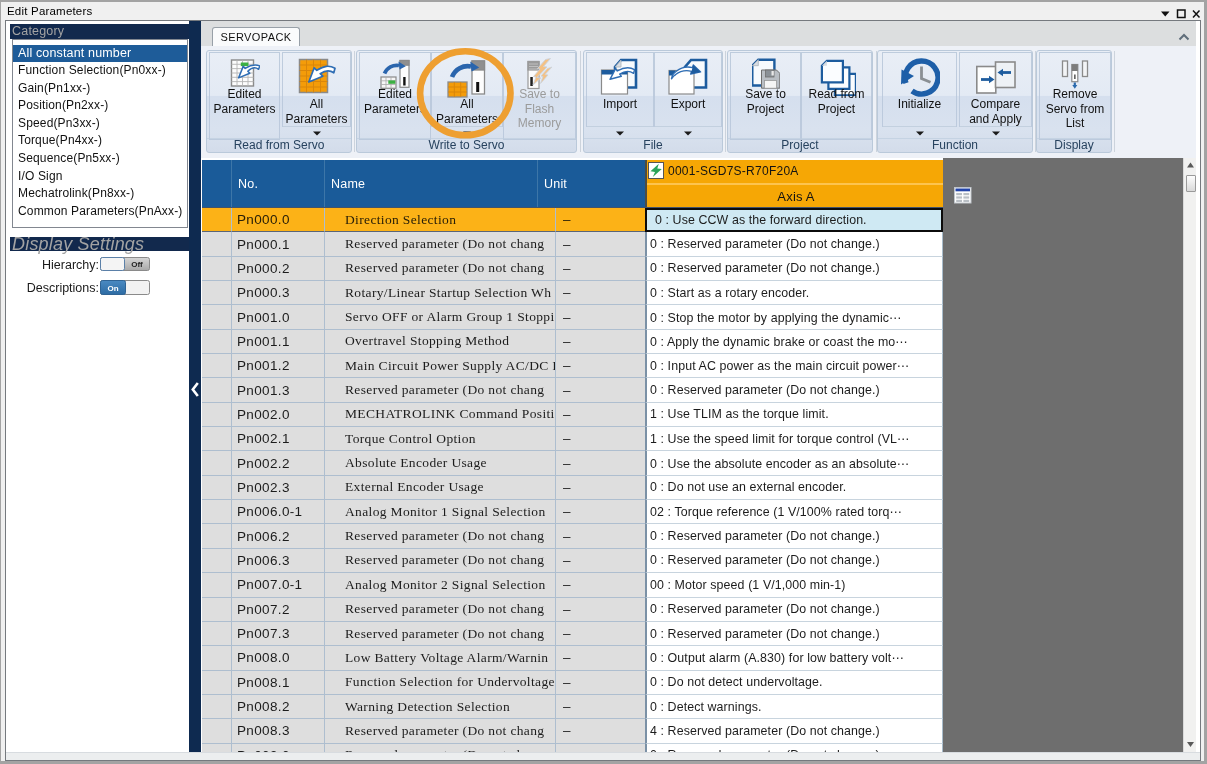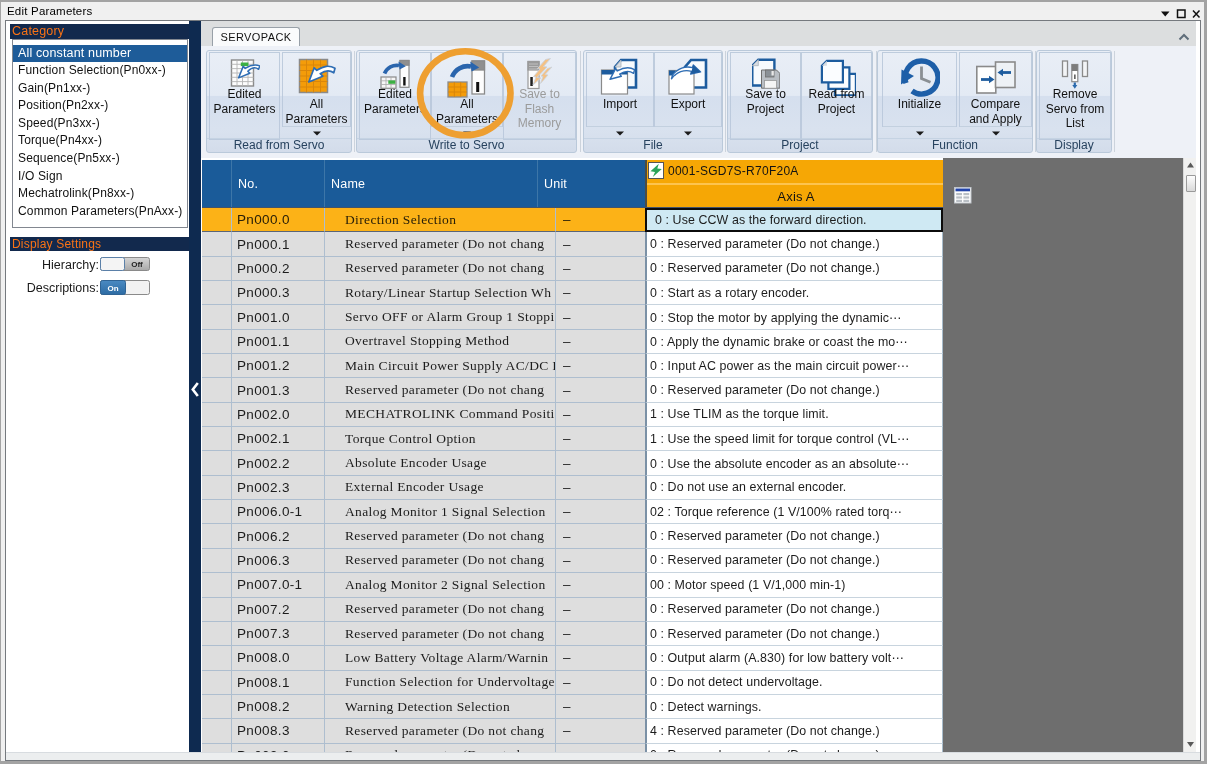--- a/index.html
+++ b/index.html
@@ -8,26 +8,26 @@
   .abs { position:absolute; }
   
   #frame-top { left:0; top:0; width:1207px; height:2px; background:#a3a3a3; }
   #frame-left { left:0; top:0; width:1px; height:764px; background:#a3a3a3; }
   #frame-right { left:1204px; top:0; width:3px; height:764px; background:#a3a3a3; }
   #frame-bottom { left:0; top:761px; width:1207px; height:3px; background:#a3a3a3; }
   #titlebar { left:1px; top:2px; width:1203px; height:18px; background:#f0f0f0; }
   #title-text { left:7px; top:5px; font-size:11.5px; color:#000; letter-spacing:0.2px; }
   #inner { left:5px; top:20px; width:1196px; height:741px; border:1px solid #75797e; background:#ffffff; }
   
-  .navybar { background:#12294d; color:#f97316; }
+  .navybar { background:#12294d; color:#a3a3a3; }
   #cat-bar { left:10px; top:24px; width:179px; height:15px; font-size:12.5px; line-height:15px; padding-left:2px; letter-spacing:0.2px; }
   #listbox { left:12px; top:39px; width:176px; height:189px; border:1px solid #828790; background:#fff; overflow:hidden; padding-top:4.5px; }
   .li { height:17.6px; line-height:17.6px; font-size:12px; letter-spacing:0.15px; color:#111; padding-left:5px; white-space:nowrap; }
   .li.sel { background:#1e5c99; color:#fff; font-size:12.5px; }
-  #ds-bar { left:10px; top:237px; width:179px; height:14px; font-size:12px; line-height:14px; padding-left:2px; letter-spacing:0.2px; }
+  #ds-bar { left:10px; top:237px; width:179px; height:14px; font-size:18px; line-height:14px; padding-left:2px; letter-spacing:0.2px;font-style:italic; }
   .tgllabel { font-size:12.5px; color:#1a1a1a; text-align:right; width:97px; left:2px; }
   
   #splitter { left:189px; top:21px; width:12px; height:731px; background:#0e2a50; }
   #splitter svg { position:absolute; left:1px; top:360px; }
   
   #tabrow { left:201px; top:21px; width:995px; height:25px; background:#dcdedf; }
   #tab { left:212px; top:27px; width:88px; height:19px; background:#fafbfc; border:1px solid #98a0a8; border-bottom:none; border-radius:3px 3px 0 0; font-size:11px; letter-spacing:0.4px; text-align:center; line-height:19px; color:#111; }
   #ribbon { left:201px; top:46px; width:995px; height:112px; background:#eef1f7; }
   .grp { position:absolute; top:4px; height:103px; border:1px solid #bac9da; border-radius:3px;
          background:linear-gradient(#e9eef6 0%, #e3eaf4 44%, #d5dfee 45%, #d9e2ef 78%, #d3dcea 100%); }

